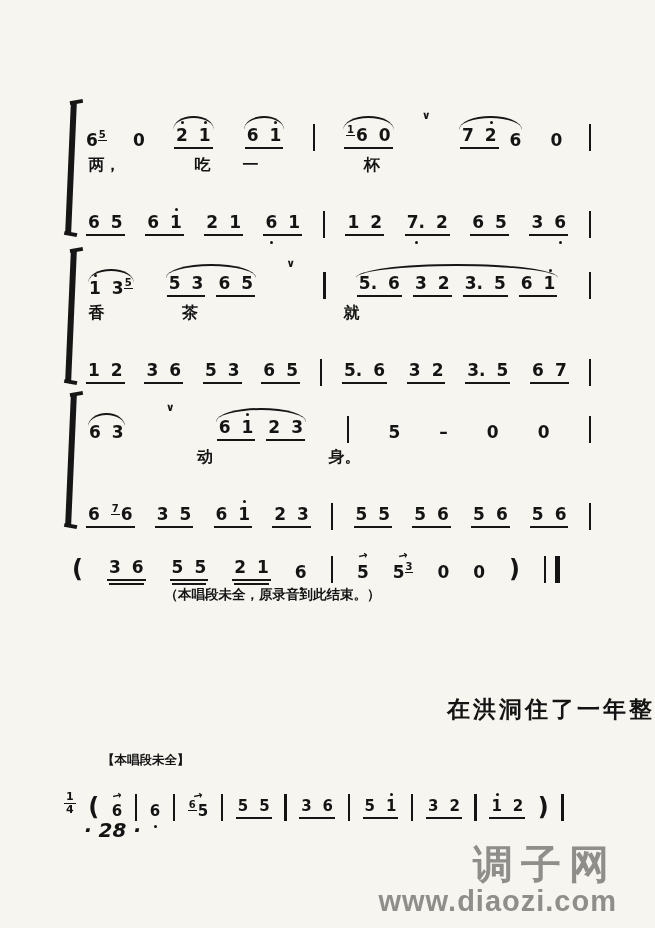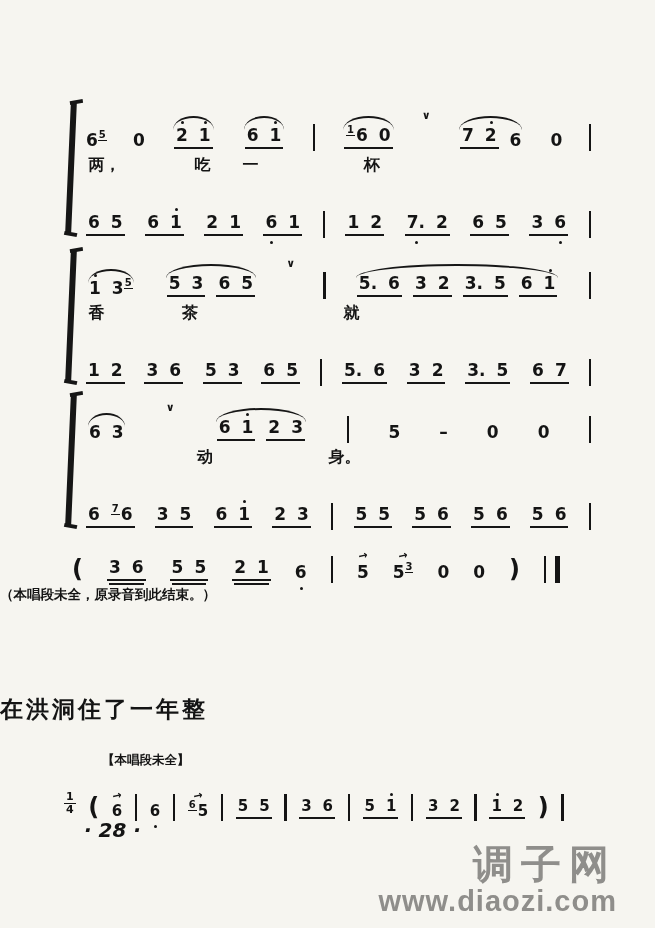--- a/index.html
+++ b/index.html
@@ -46,23 +46,23 @@
     transform:skewX(-2.5deg);border-radius:2px;}
   .brace::before,.brace::after{content:'';position:absolute;left:-1px;width:13px;height:4px;
     background:#161616;}
   .brace::before{top:-2px;transform:rotate(-10deg);}
   .brace::after{bottom:-2px;transform:rotate(10deg);}
   .lyricline{position:relative;height:32px;}
   .lyricline span{position:absolute;top:6px;font-weight:bold;font-size:16px;
     font-family:"Liberation Sans",sans-serif;}
   
   .coda{position:absolute;left:72px;top:526px;width:488px;}
-  .endnote{position:absolute;top:586px;left:0;right:110px;text-align:left;
+  .endnote{position:absolute;top:586px;left:0;right:110px;text-align:center;
     font-weight:bold;font-size:13.5px;font-family:"Liberation Sans",sans-serif;}
-  .songtitle{position:absolute;top:694px;left:0;width:100%;text-align:left;
+  .songtitle{position:absolute;top:694px;left:0;width:100%;text-align:right;
     font-weight:bold;font-size:23px;letter-spacing:3px;
     font-family:"Liberation Sans",sans-serif;}
   .bottomline{position:absolute;left:64px;top:752px;width:500px;}
   .tunelabel{margin-left:38px;font-weight:bold;font-size:12.5px;
     font-family:"Liberation Sans",sans-serif;}
   .bottomline .row{padding-top:10px;}
   .pagenum{position:absolute;left:84px;top:818px;font-weight:bold;font-size:20px;
     font-style:italic;}
   .wm{position:absolute;right:38px;top:842px;text-align:right;color:#8f8e8b;
     font-family:"Liberation Sans",sans-serif;}

